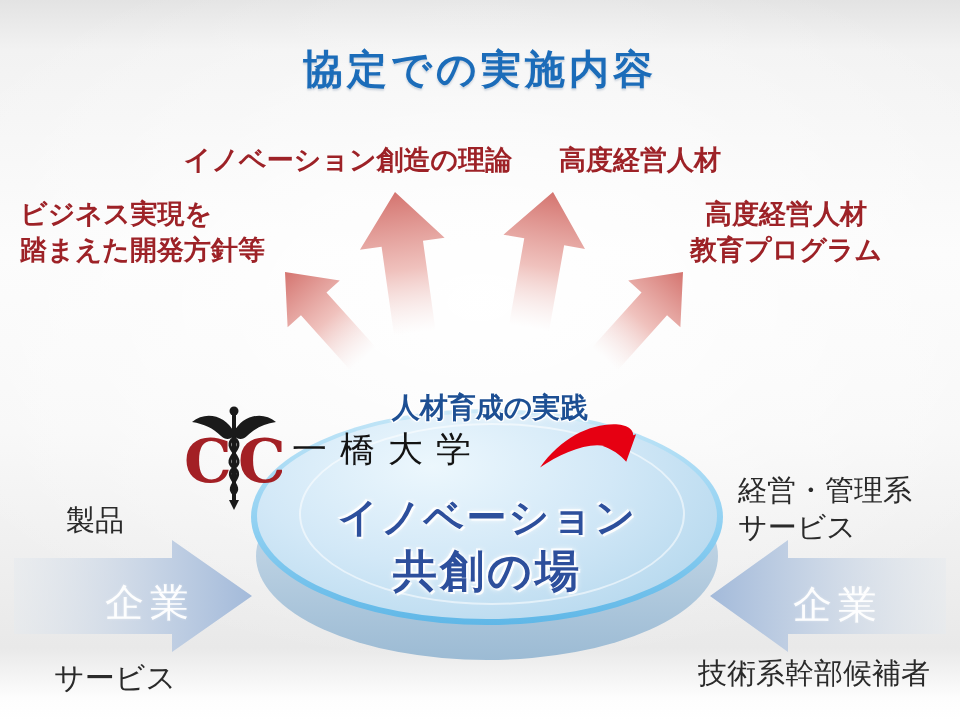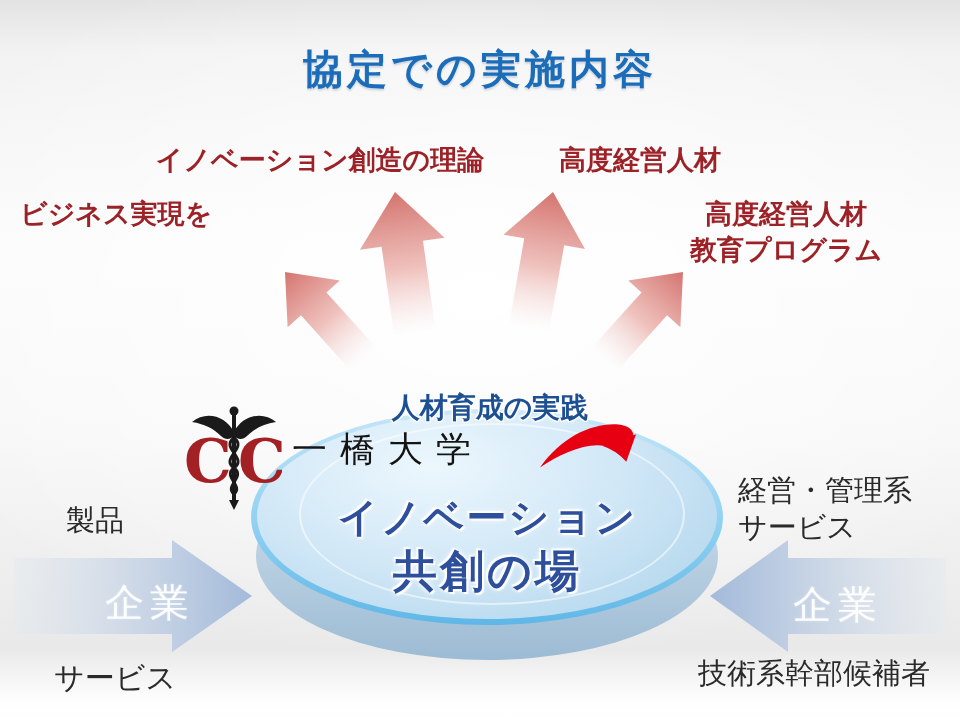--- a/index.html
+++ b/index.html
@@ -17,21 +17,21 @@
   .abs{position:absolute;}
   
   .title{
     top:42px;left:0;width:960px;text-align:center;
     font-size:40px;font-weight:bold;letter-spacing:4px;
     color:#1b6cb9;text-shadow:0 2px 2px rgba(20,60,110,.18);
     z-index:6;
   }
   
   .red{color:#9d2227;font-weight:bold;text-shadow:1px 1px 0 rgba(255,255,255,.65);z-index:6;}
-  .label-theory{top:142px;left:0;width:640px;text-align:center;font-size:27px;}
+  .label-theory{top:142px;left:0;width:640px;text-align:center;font-size:27px;padding-left:28px;}
   .label-hr{top:142px;left:480px;width:320px;text-align:center;font-size:27px;}
   .label-biz{top:196px;left:20px;width:345px;text-align:left;font-size:27px;line-height:36px;}
   .label-hrprog{top:196px;left:612px;width:348px;text-align:center;font-size:27px;line-height:36px;}
   
   .blue{
     color:#1d4f93;font-weight:bold;z-index:6;
     text-shadow:0 0 6px #fff,0 0 3px #fff,1px 1px 0 #fff,-1px -1px 0 #fff,1px -1px 0 #fff,-1px 1px 0 #fff;
   }
   .label-consulting{top:347px;left:0;width:946px;text-align:center;font-size:30px;}
   .label-hrd{top:389px;left:10px;width:960px;text-align:center;font-size:28px;}
@@ -114,20 +114,21 @@
   <div class="abs disc-rim"></div>
   <div class="abs disc-top"></div>
   <div class="abs disc-ring"></div>
 
   <div class="abs title">協定での実施内容</div>
 
   <div class="abs red label-theory">イノベーション創造の理論</div>
   <div class="abs red label-hr">高度経営人材</div>
   <div class="abs red label-biz">
     <div>ビジネス実現を</div>
+    <div>踏まえた開発方針等</div>
   </div>
   <div class="abs red label-hrprog">
     <div>高度経営人材</div>
     <div>教育プログラム</div>
   </div>
 
   <div class="abs blue label-hrd">人材育成の実践</div>
 
   <svg class="abs hito-emblem" viewBox="0 0 96 108">
     <text x="-2" y="80" font-size="60" font-weight="bold" fill="#a32025" font-family="DejaVu Serif,serif">C</text>

